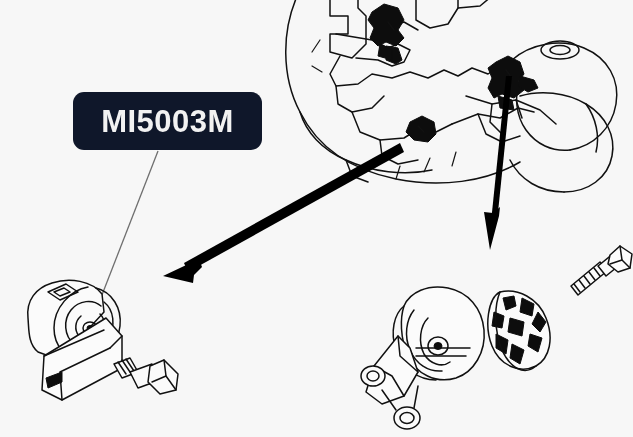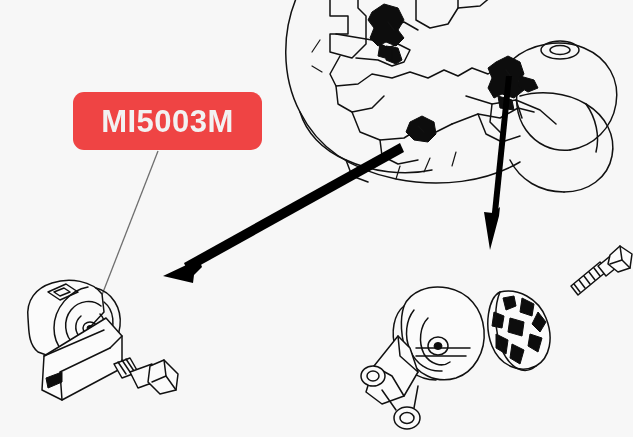--- a/index.html
+++ b/index.html
@@ -59,21 +59,21 @@
     fill: none;
     stroke: #6f6f6f;
     stroke-width: 1.3;
   }
   #callout-label {
     position: absolute;
     left: 73px;
     top: 92px;
     width: 189px;
     height: 58px;
-    background: #ef4444;
+    background: #0f172a;
     border-radius: 11px;
     display: flex;
     align-items: center;
     justify-content: center;
     box-sizing: border-box;
   }
   #callout-label-text {
     color: #f2f2f2;
     font-family: "Liberation Sans", sans-serif;
     font-size: 31px;

